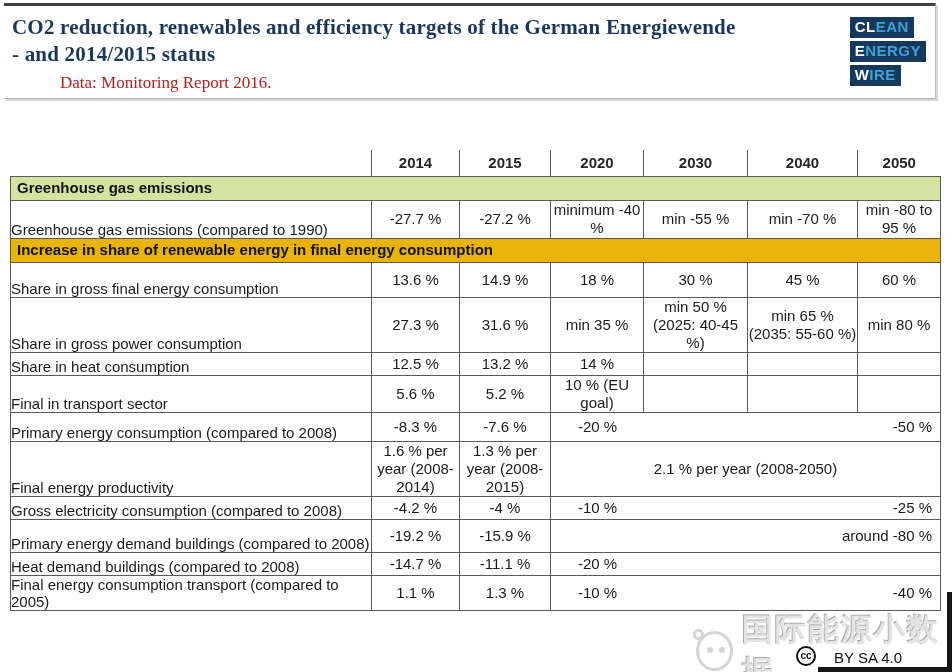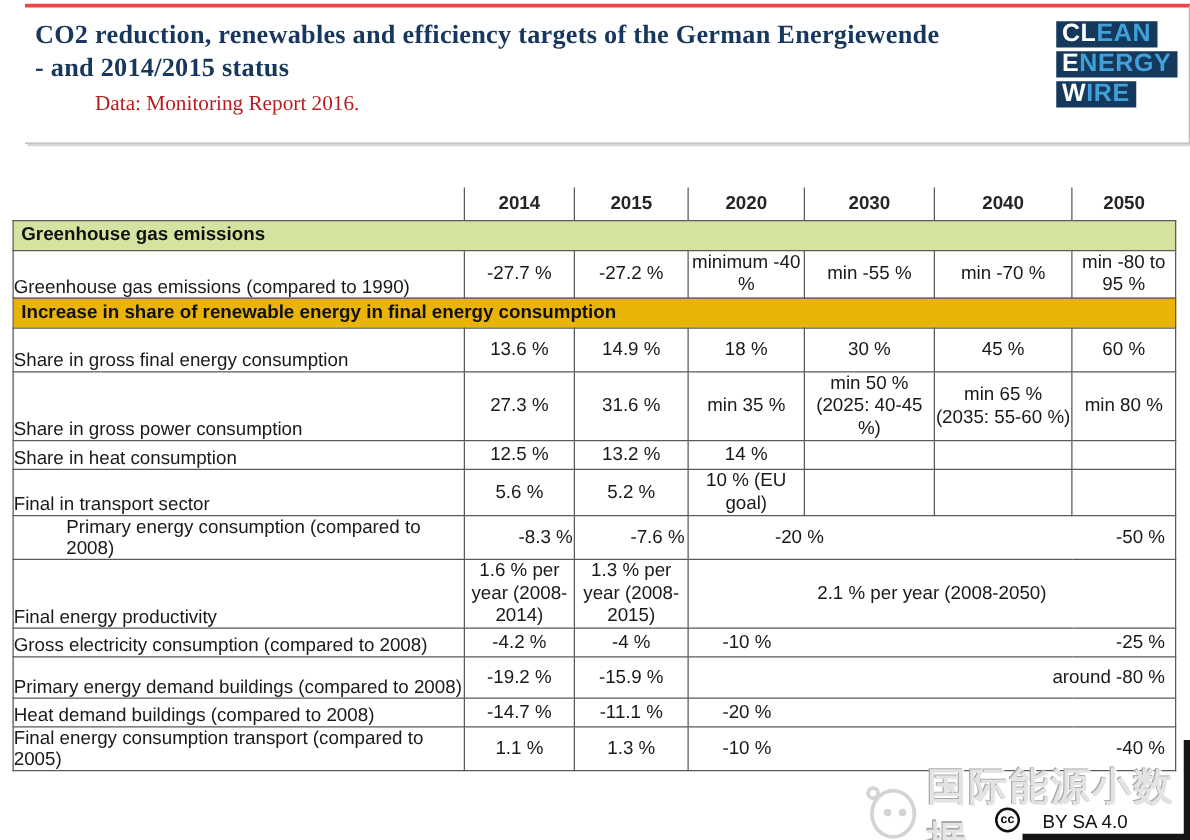--- a/index.html
+++ b/index.html
@@ -4,38 +4,37 @@
 <style>
   * { box-sizing: border-box; }
   html,body { margin:0; padding:0; }
   body {
     width:952px; height:672px; background:#ffffff; position:relative;
     overflow:hidden; font-family:"Liberation Sans", sans-serif; color:#1a1a1a;
   }
 
   
   .title-card {
-    position:absolute; left:4px; top:3px; width:932px; height:112px;
-    background:#fff; border-top:3px solid #ef4444;
+    position:absolute; left:4px; top:3px; width:932px; height:96px;
+    background:#fff; border-top:3px solid #404040;
     border-right:1px solid #bdbdbd; border-bottom:1px solid #b5b5b5;
     box-shadow:2px 2px 0 #d7d7d7;
-    margin-left:16px;
   }
   .title {
     position:absolute; left:8px; top:8px; width:828px;
     font-family:"Liberation Serif", serif; font-weight:bold;
     font-size:21px; line-height:27px; color:#17375e; letter-spacing:0.2px;
   }
   .subtitle {
     position:absolute; left:56px; top:67px;
     font-family:"Liberation Serif", serif; font-size:17px; color:#b91c1c;
   }
   .logo { position:absolute; right:9px; top:11px; }
   .logo-row {
-    background:#14395c; color:#ffffff; font-weight:bold; font-size:20px;
+    background:#14395c; color:#ffffff; font-weight:bold; font-size:15px;
     line-height:18px; padding:1px 5px 2px 5px; margin-bottom:3px;
     width:fit-content; letter-spacing:0.5px;
   }
   .logo-blue { color:#41a0d8; }
 
   
   table.targets {
     position:absolute; left:10px; top:150px; width:930px;
     border-collapse:collapse; table-layout:fixed; font-size:15px;
   }
@@ -55,21 +54,21 @@
   }
   td.val {
     border:1px solid #595959; vertical-align:middle;
     text-align:center; padding:1px 2px; line-height:18px;
   }
   td.mergedcell { border:1px solid #595959; vertical-align:middle; padding:0; }
   .mwrap { display:flex; align-items:flex-end; width:100%; }
   .mleft { flex:0 0 93px; text-align:center; }
   .mright { margin-left:auto; text-align:right; padding-right:8px; white-space:nowrap; }
   td.mcenter { text-align:center; }
-  tr.h23 td { height:23px; } tr.h29 td { height:29px;padding-left:42px; }
+  tr.h23 td { height:23px; } tr.h29 td { height:29px; }
   tr.h33 td { height:33px; } tr.h35 td { height:35px; }
   tr.h38 td { height:38px; } tr.h42 td { height:42px; }
   tr.h54 td { height:54px; }
 
   
   .watermark { position:absolute; left:696px; top:609px; display:flex; align-items:center; }
   .wm-logo {
     width:40px; height:40px; border:3px solid #d4d4d4; border-radius:50%;
     position:relative; margin-right:9px; background:#fff;
   }

